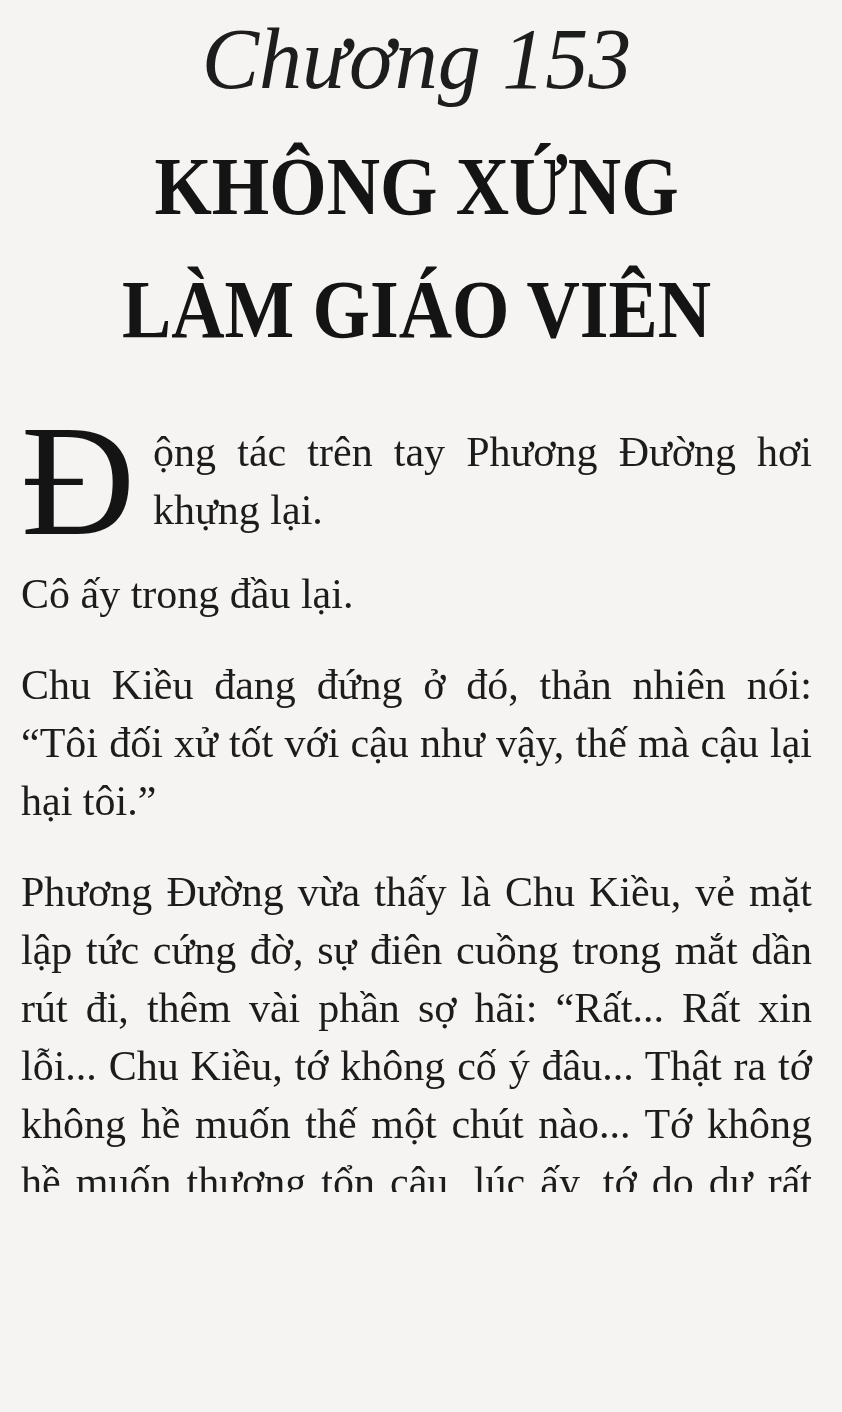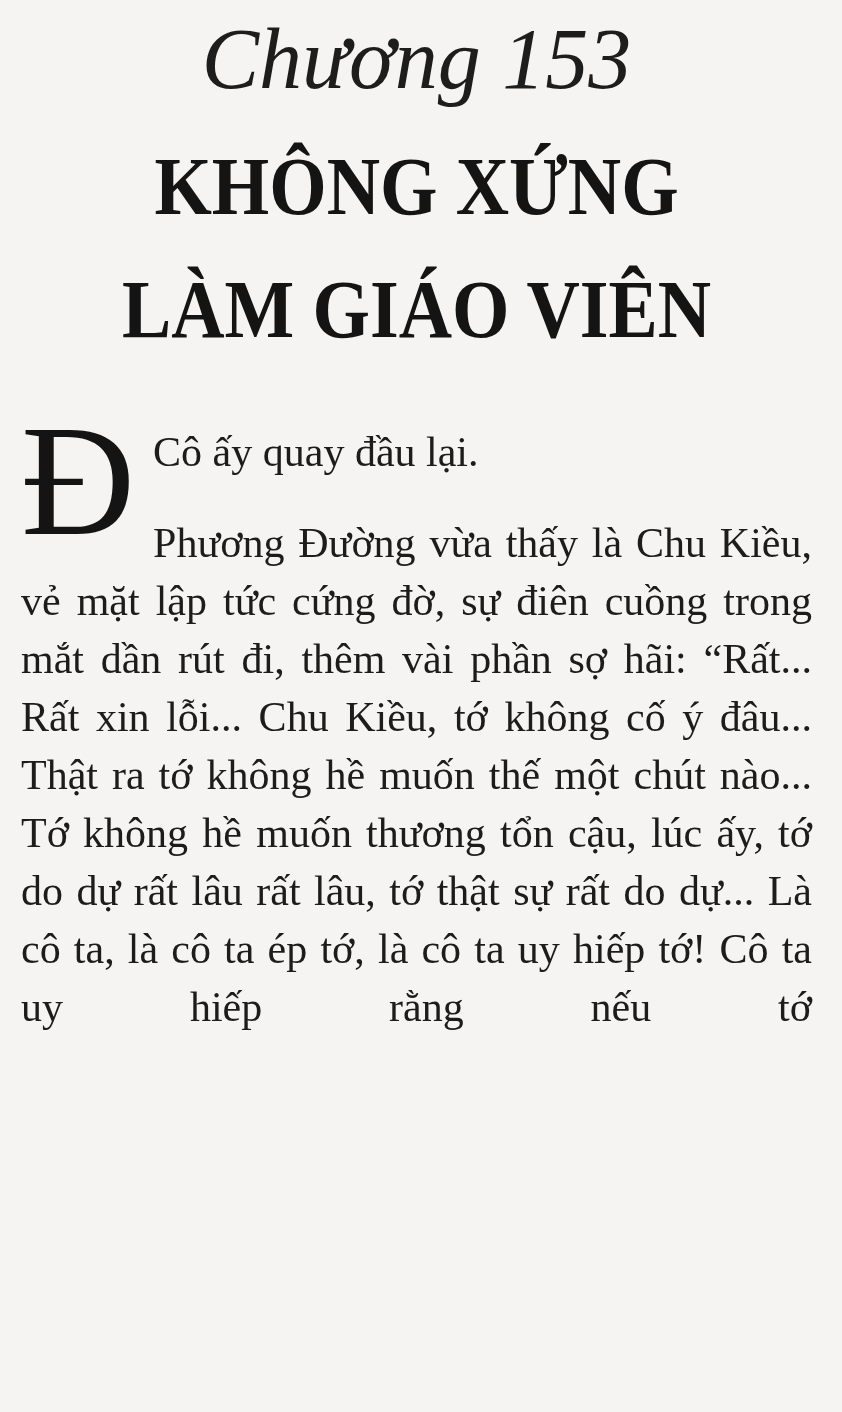--- a/index.html
+++ b/index.html
@@ -76,22 +76,23 @@
   <header class="chapter-header">
     <div class="chapter-label">Chương 153</div>
     <h1 class="chapter-title">
       <span class="title-line">KHÔNG XỨNG</span>
       <span class="title-line">LÀM GIÁO VIÊN</span>
     </h1>
   </header>
 
   <main class="chapter-body">
 
-    <p class="para first"><span class="dropcap">Đ</span></p>
+    <p class="para first"><span class="dropcap">Đ</span><span>ộng tác trên tay Phương Đường hơi khựng lại.</span></p>
 
-    <p class="para">Cô ấy quay đầu lại.</p>
+    <p class="para">Cô ấy trong đầu lại.</p>
 
+    <p class="para">Chu Kiều đang đứng ở đó, thản nhiên nói: “Tôi đối xử tốt với cậu như vậy, thế mà cậu lại hại tôi.”</p>
 
     <p class="para last">Phương Đường vừa thấy là Chu Kiều, vẻ mặt lập tức cứng đờ, sự điên cuồng trong mắt dần rút đi, thêm vài phần sợ hãi: “Rất... Rất xin lỗi... Chu Kiều, tớ không cố ý đâu... Thật ra tớ không hề muốn thế một chút nào... Tớ không hề muốn thương tổn cậu, lúc ấy, tớ do dự rất lâu rất lâu, tớ thật sự rất do dự... Là cô ta, là cô ta ép tớ, là cô ta uy hiếp tớ! Cô ta uy hiếp rằng nếu tớ</p>
 
   </main>
 
 </div>
 
 </body></html>

